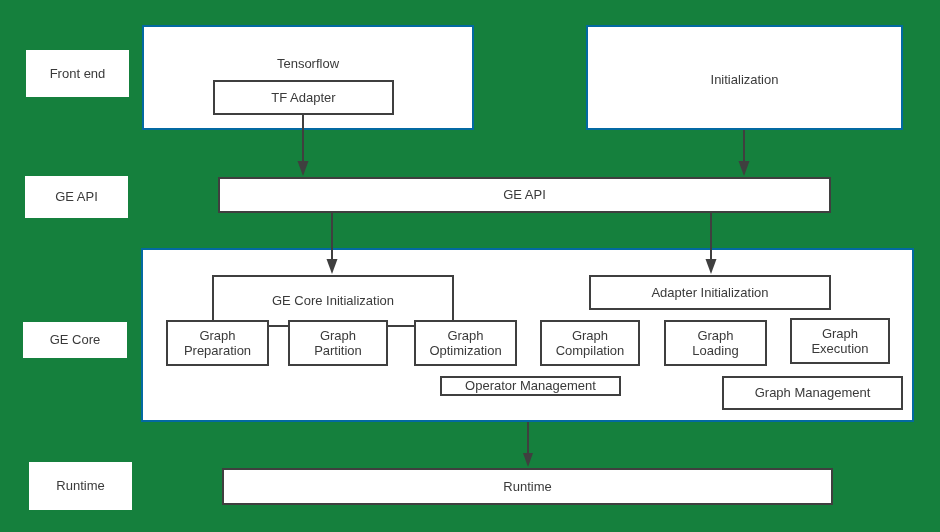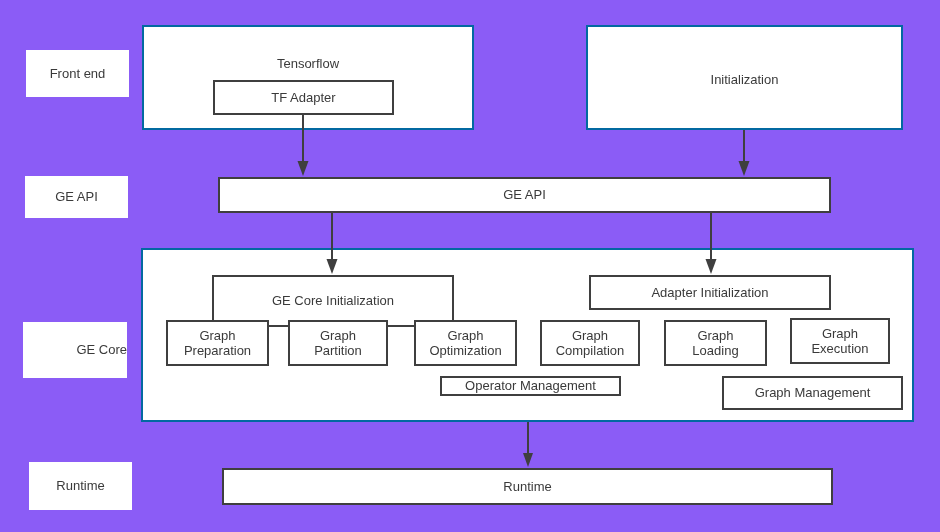--- a/index.html
+++ b/index.html
@@ -10,21 +10,21 @@
   body {
     width: 940px;
     height: 532px;
     font-family: "Liberation Sans", sans-serif;
     overflow: hidden;
   }
   #canvas {
     position: relative;
     width: 940px;
     height: 532px;
-    background: #8b5cf6;
+    background: #15803d;
   }
   .box {
     position: absolute;
     background: #ffffff;
     color: #3a3a3a;
     display: flex;
     align-items: center;
     justify-content: center;
     text-align: center;
     line-height: 1.18;
@@ -61,21 +61,21 @@
 <div id="canvas">
 
   <div class="box noborder layer-label" style="left:26px; top:50px; width:103px; height:47px;">
     <span>Front end</span>
   </div>
 
   <div class="box noborder layer-label" style="left:25px; top:176px; width:103px; height:42px;">
     <span>GE API</span>
   </div>
 
-  <div class="box noborder layer-label" style="left:23px; top:322px; width:104px; height:56px;justify-content:flex-end;">
+  <div class="box noborder layer-label" style="left:23px; top:322px; width:104px; height:36px;">
     <span>GE Core</span>
   </div>
 
   <div class="box noborder layer-label" style="left:29px; top:462px; width:103px; height:48px;">
     <span>Runtime</span>
   </div>
 
   <div class="container" style="left:142px; top:25px; width:332px; height:105px;">
     <div style="position:absolute; left:0; right:0; top:29px; text-align:center; font-size:13px; color:#3a3a3a;">Tensorflow</div>
   </div>

